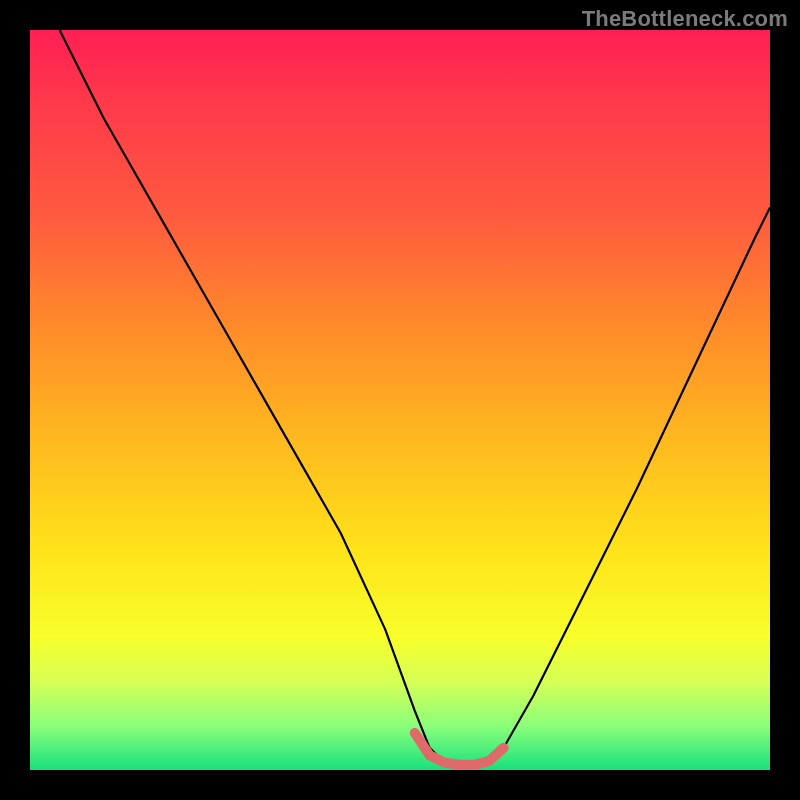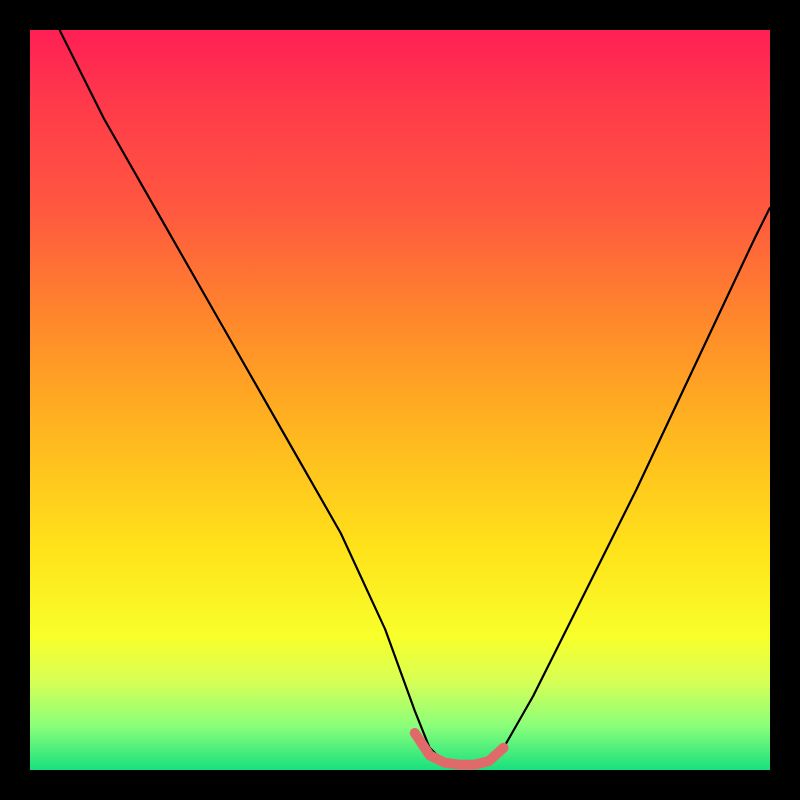--- a/index.html
+++ b/index.html
@@ -56,20 +56,21 @@
     top: 30px;
     width: 740px;
     height: 740px;
     overflow: visible;
   }
 </style>
 </head>
 <body>
 
 <div class="frame">
+  <div class="watermark">TheBottleneck.com</div>
 
   <div class="plot-area"></div>
 
   <svg class="curves" viewBox="0 0 740 740" preserveAspectRatio="none">
     <path id="main-curve" fill="none" stroke="#000000" stroke-width="2.2" stroke-linejoin="round" d="M29.6 0.0 L74.0 88.8 L133.2 192.4 L192.4 296.0 L251.6 399.6 L310.8 503.2 L355.2 599.4 L384.8 680.8 L399.6 717.8 L414.4 732.6 L429.2 736.3 L444.0 736.3 L458.8 732.6 L473.6 717.8 L503.2 666.0 L547.6 577.2 L606.8 458.8 L666.0 333.0 L725.2 207.2 L740.0 177.6"></path>
     <path id="highlight-curve" fill="none" stroke="#e06a6a" stroke-width="10" stroke-linecap="round" stroke-linejoin="round" d="M384.8 703.0 L399.6 725.2 L414.4 732.6 L429.2 734.8 L444.0 734.8 L458.8 731.1 L473.6 717.8"></path>
   </svg>
 </div>
 
 </body></html>

